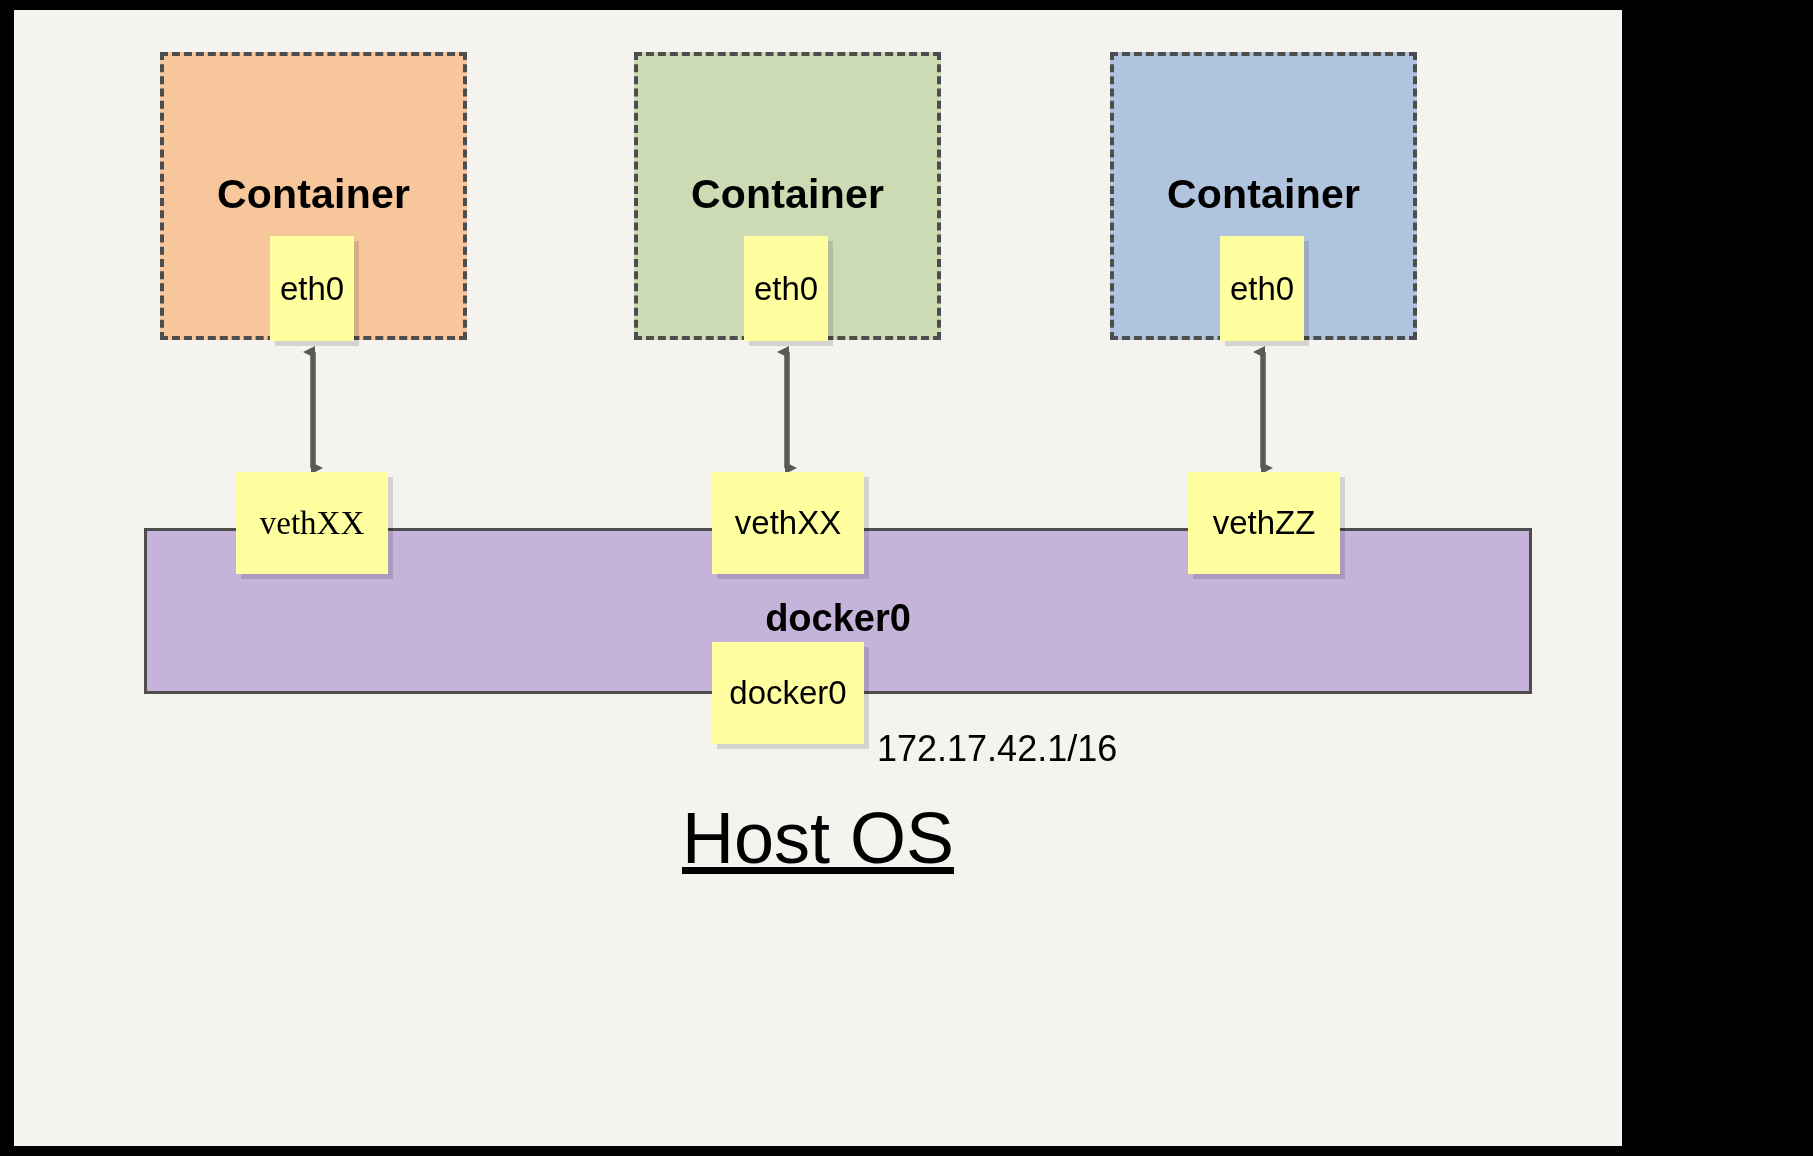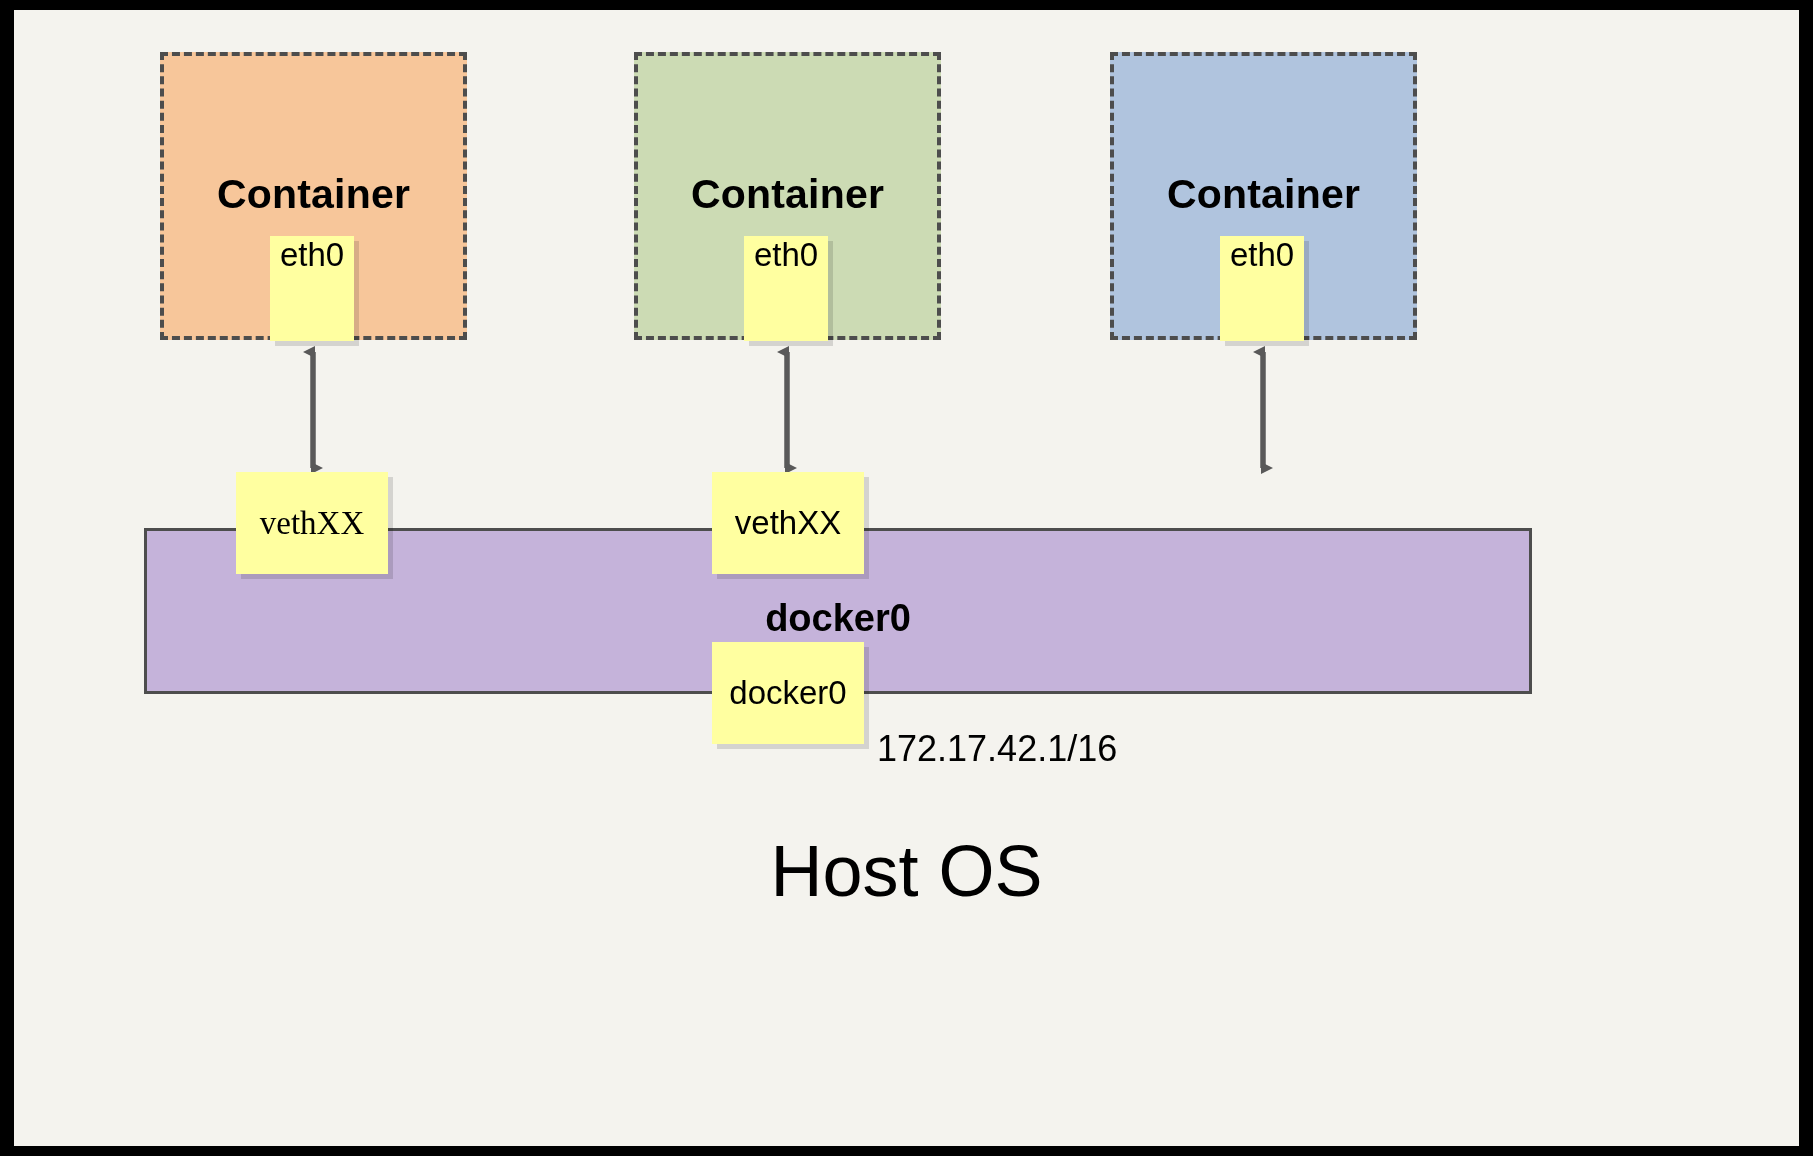--- a/index.html
+++ b/index.html
@@ -15,21 +15,21 @@
     width: 1813px;
     height: 1156px;
     background: #000000;
     overflow: hidden;
   }
   
   #page {
     position: absolute;
     left: 14px;
     top: 10px;
-    width: 1785px;
+    width: 1608px;
     height: 1136px;
     background: #f4f3ee;
   }
 
   
   .container-box {
     position: absolute;
     border: 4px dashed #4d4d4d;
     box-sizing: border-box;
   }
@@ -51,21 +51,21 @@
     background: #ffffa0;
     box-sizing: border-box;
     box-shadow: 5px 5px 0 rgba(0,0,0,0.13);
     display: flex;
     align-items: center;
     justify-content: center;
     font-size: 33px;
     color: #000000;
     white-space: nowrap;
   }
-  .note.eth { align-items: flex-start; }
+  .note.eth { align-items: center; }
 
   
   #bridge {
     position: absolute;
     border: 3px solid #4d4d4d;
     background: #c5b3da;
     box-sizing: border-box;
   }
   #bridge-label {
     position: absolute;
@@ -166,23 +166,26 @@
     <div id="bridge" style="left:130px; top:518px; width:1388px; height:166px;">
       <div id="bridge-label" style="top:66px;">docker0</div>
     </div>
 
     <div class="note" style="left:222px; top:462px; width:152px; height:102px;font-family:Liberation Serif, serif;">
       <span>vethXX</span>
     </div>
     <div class="note" style="left:698px; top:462px; width:152px; height:102px;">
       <span>vethXX</span>
     </div>
+    <div class="note" style="left:1174px; top:462px; width:152px; height:102px;">
+      <span>vethZZ</span>
+    </div>
 
     <div class="note" style="left:698px; top:632px; width:152px; height:102px;">
       <span>docker0</span>
     </div>
 
     <div class="plain-text" id="ip-text" style="left:863px; top:718px;">172.17.42.1/16</div>
 
-    <div class="plain-text" id="host-os" style="top:820px;">Host OS</div>
+    <div class="plain-text" id="host-os" style="top:787px;text-decoration:underline;">Host OS</div>
 
   </div>
 </div>
 
 </body></html>

